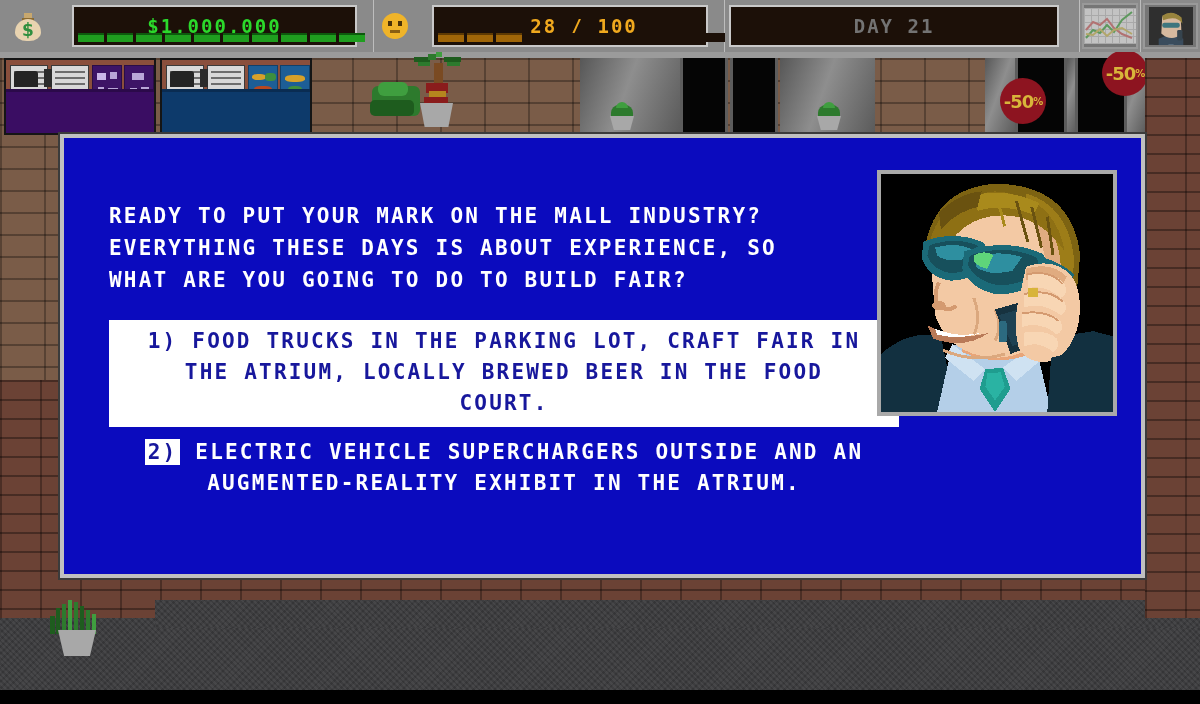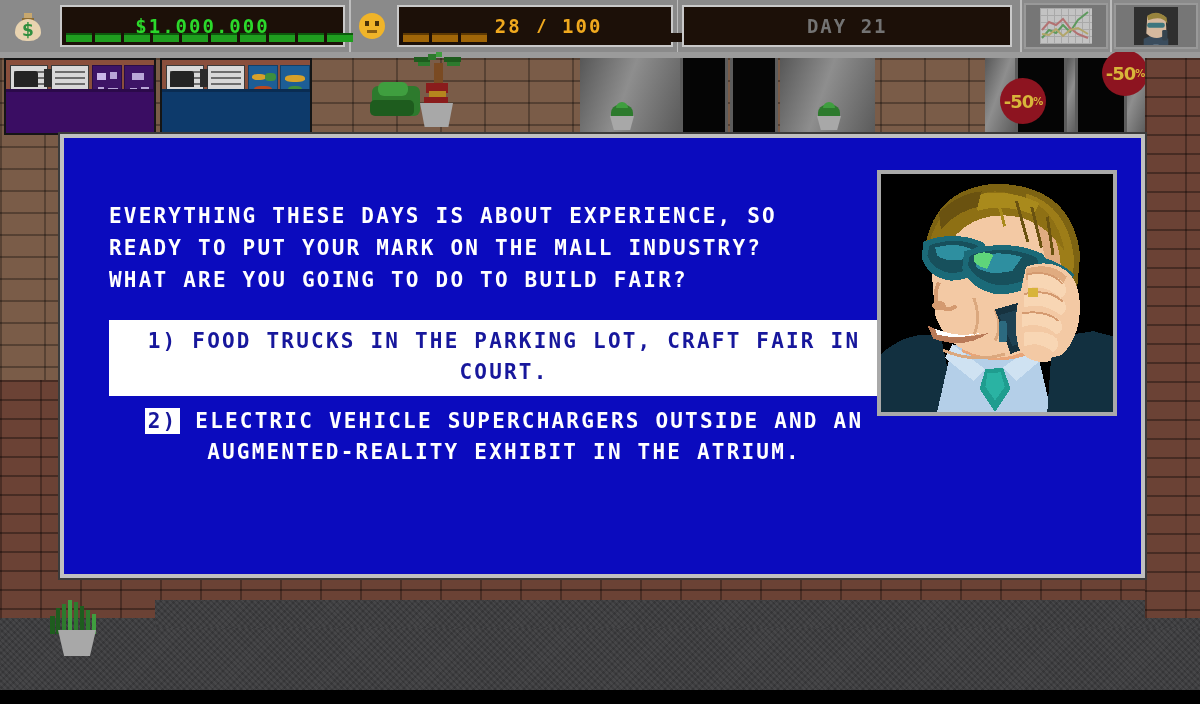--- a/index.html
+++ b/index.html
@@ -83,21 +83,21 @@
   .leaf { position: absolute; background: #2d7a2d; }
   .leaf.d { background: #1e5c1e; }
   .leaf.l { background: #3f9e3f; }
   .trunk { position:absolute; background:#7a4a22; }
 
   
   #hud { position: absolute; left: 0; top: 0; width: 1200px; height: 52px; background: #8a8a8a; display: flex; align-items: stretch; }
   .hud-cell { position: relative; display: flex; align-items: center; }
   .icon-box { width: 56px; display:flex; align-items:center; justify-content:center; }
   .meter {
-    position: relative; height: 42px; margin: 5px 4px;
+    position: relative; height: 42px; margin: 5px 16px;
     background: #1c1008; border: 2px solid #c9c9c9;
     display: flex; align-items: center; justify-content: center;
   }
   .meter-value {
     font-family: "DejaVu Sans Mono", monospace; font-weight: bold;
     font-size: 19px; letter-spacing: 2px;
   }
   .segbar { position: absolute; left: 4px; bottom: 3px; display: flex; gap: 3px; }
   .seg { width: 26px; height: 9px; }
   .seg.on-green { background: #1f9e1f; border-top: 2px solid #0d5a0d; }
@@ -395,29 +395,30 @@
           <rect x="64" y="52" width="12" height="24" rx="3" fill="#1b2d3a"></rect>
           <path d="M44 86 L50 96 L56 86 Z" fill="#bcd8ee"></path>
         </svg>
       </div>
     </div>
   </div>
 
   <div id="dialog">
 
     <div id="dlg-text">
+      <div class="tline">READY TO PUT YOUR MARK ON THE MALL INDUSTRY?</div>
       <div class="tline">EVERYTHING THESE DAYS IS ABOUT EXPERIENCE, SO</div>
-      <div class="tline">READY TO PUT YOUR MARK ON THE MALL INDUSTRY?</div>
       <div class="tline">WHAT ARE YOU GOING TO DO TO BUILD FAIR?</div>
     </div>
 
     <div id="options">
 
       <div class="option selected">
         <div class="oline">1)  FOOD TRUCKS IN THE PARKING LOT, CRAFT FAIR IN</div>
+        <div class="oline">THE ATRIUM, LOCALLY BREWED BEER IN THE FOOD</div>
         <div class="oline">COURT.</div>
       </div>
 
       <div class="option unselected">
         <div class="oline"><span class="marker">2)</span><span> ELECTRIC VEHICLE SUPERCHARGERS OUTSIDE AND AN</span></div>
         <div class="oline">AUGMENTED-REALITY EXHIBIT IN THE ATRIUM.</div>
       </div>
     </div>
 
     <div id="portrait">

